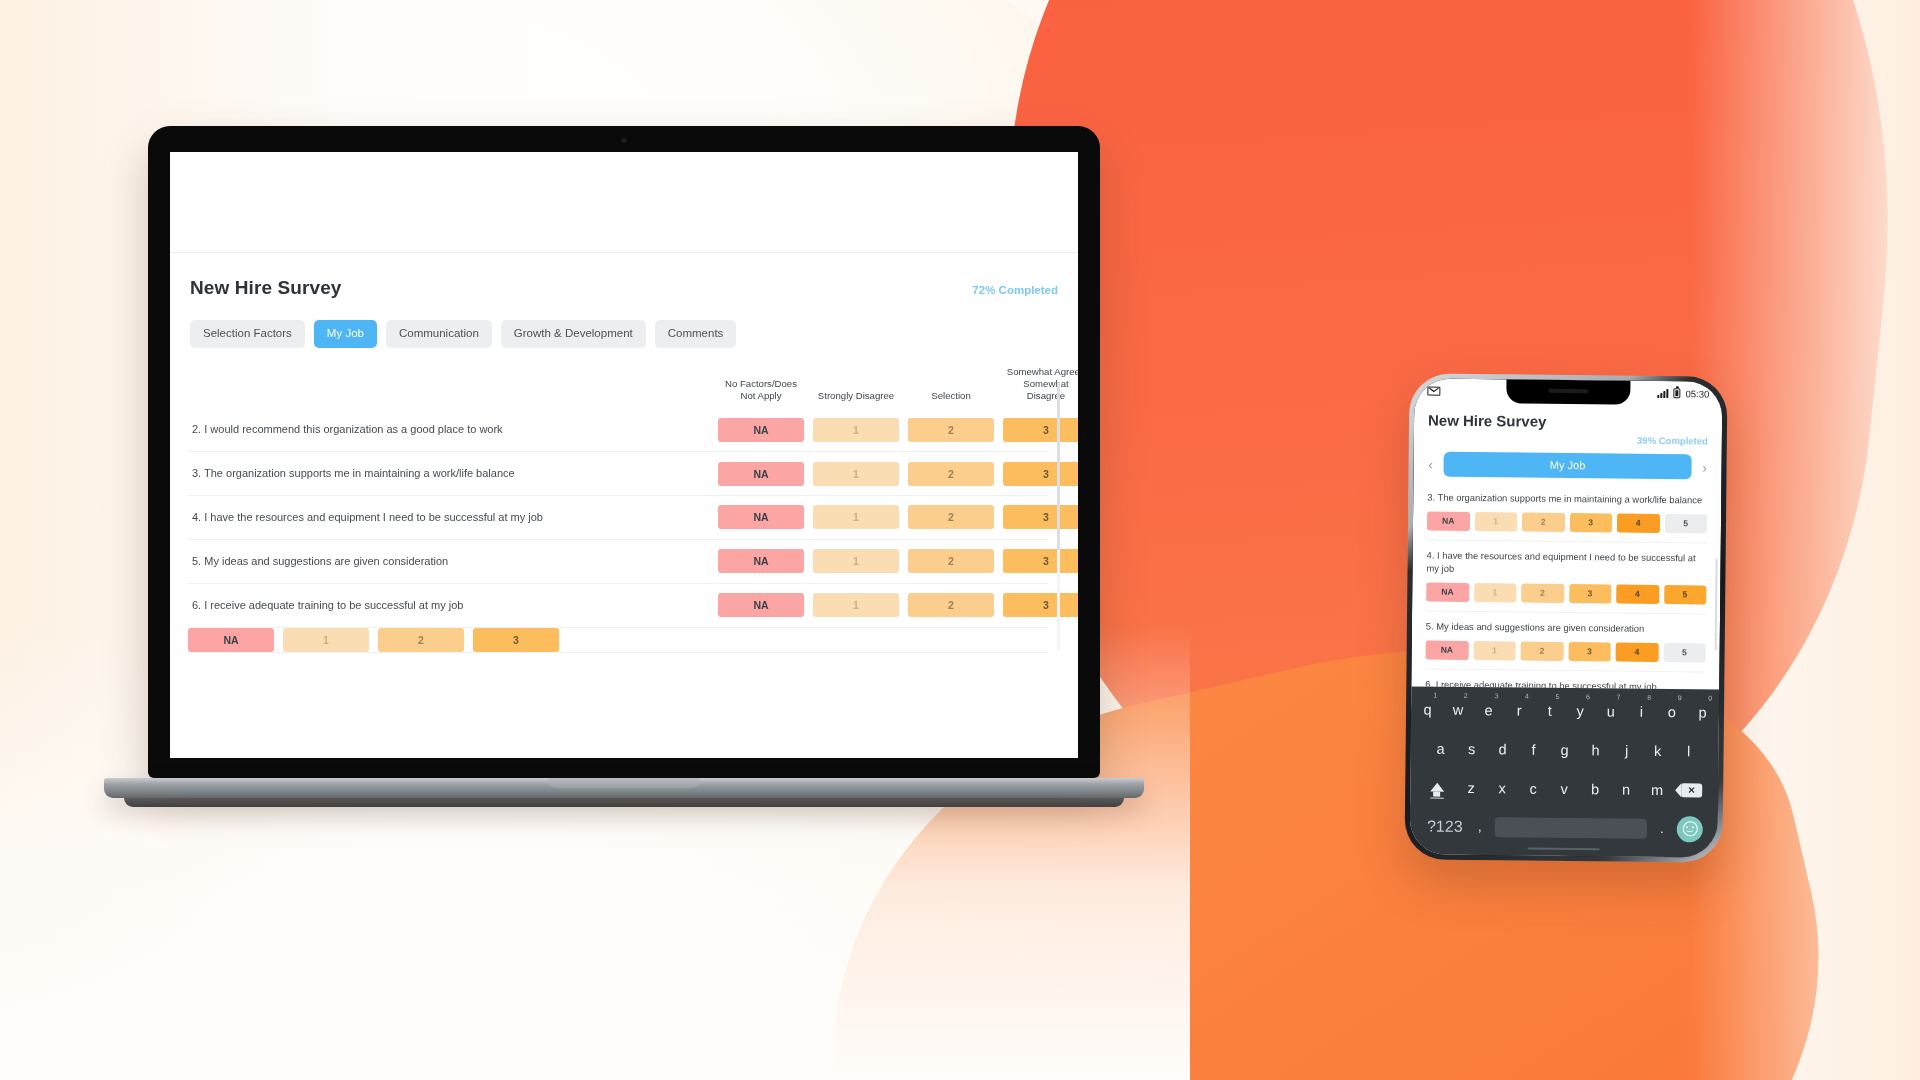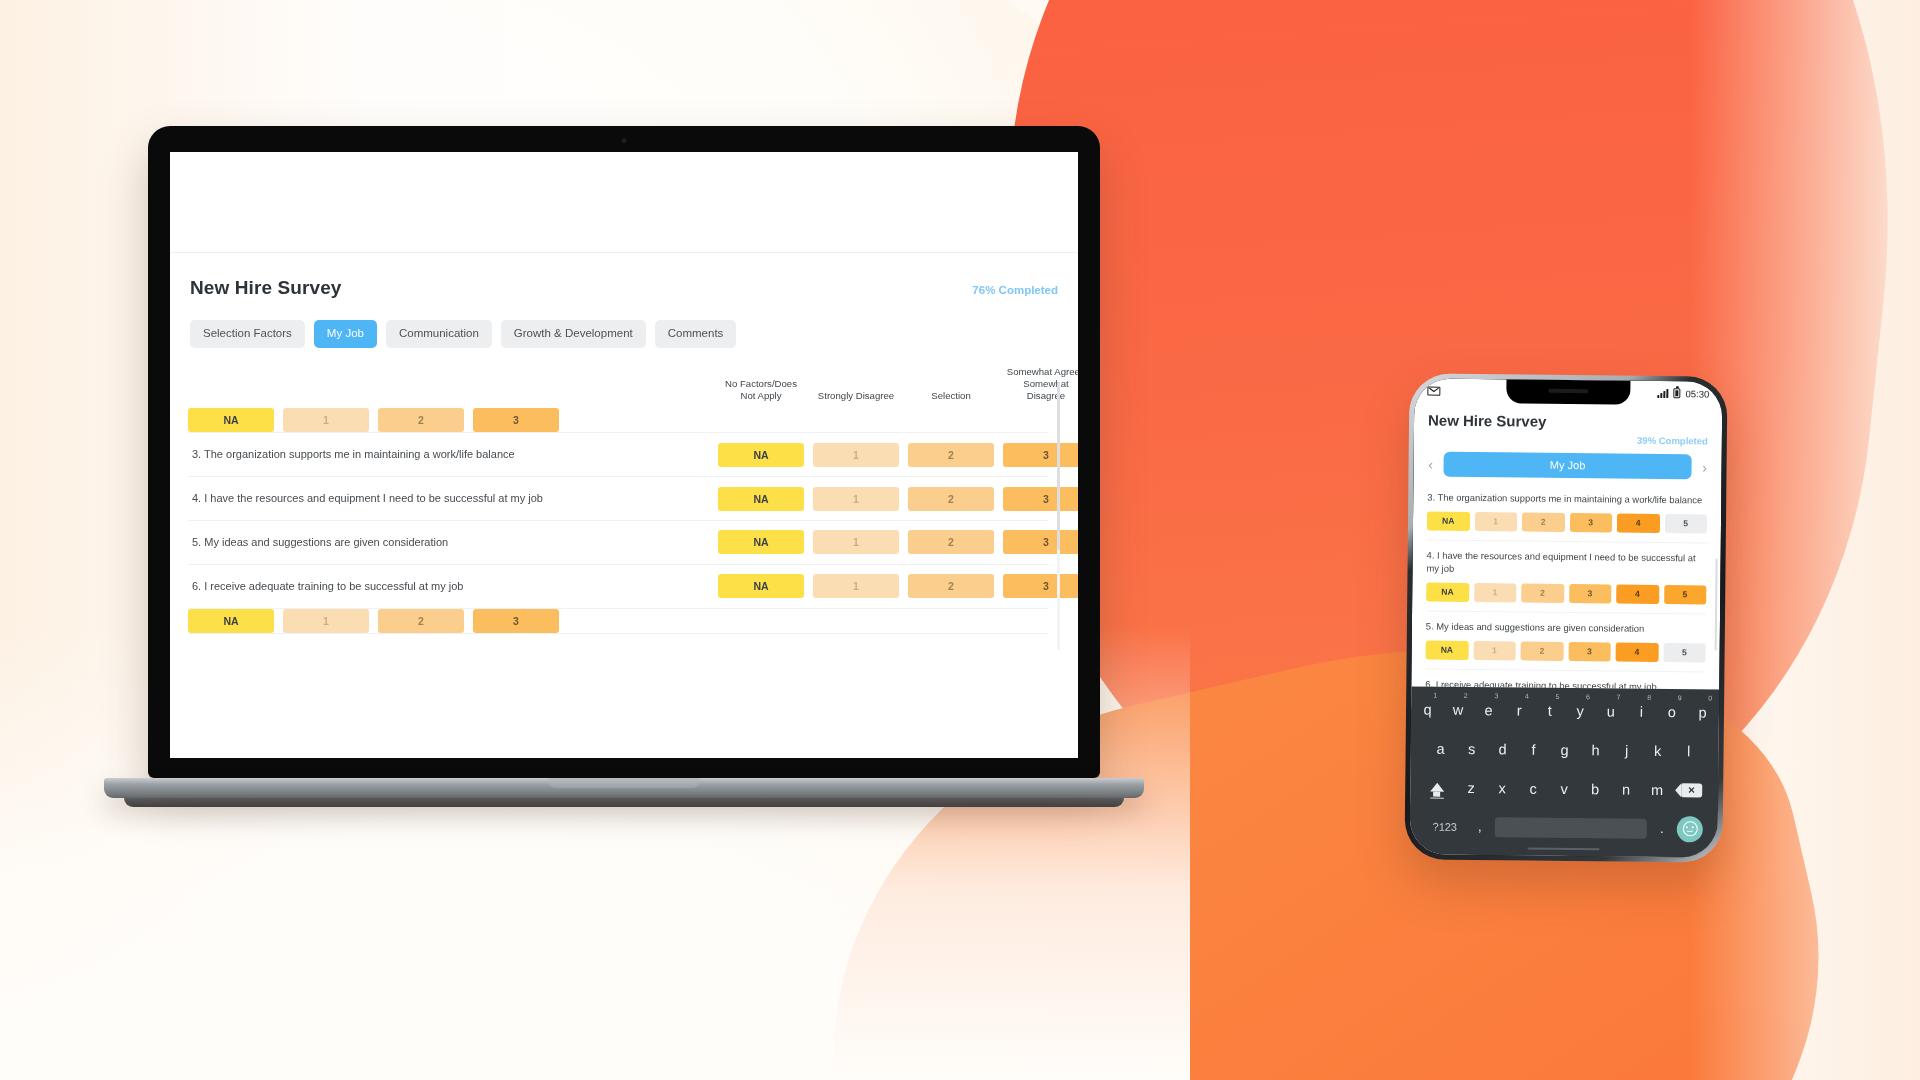--- a/index.html
+++ b/index.html
@@ -95,21 +95,21 @@
   .scell:last-child { margin-right:0; }
   .hcell {
     flex:0 0 86px; margin-right:9px; font-size:9.6px; color:#41474c;
     text-align:center; line-height:1.28;
   }
   .hcell:last-child { margin-right:0; }
   .opt {
     height:24px; border-radius:3px; display:flex; align-items:center; justify-content:center;
     font-size:10.5px; font-weight:700; color:#4a4f54;
   }
-  .opt.na { background:#fde047; color:#3c4247; }
+  .opt.na { background:#fca5a5; color:#3c4247; }
   .opt.off { background:#ebedef; color:#4a4f54; font-weight:600; }
   .opt.v1 { background:#fbddb4; color:#cfae80; }
   .opt.v2 { background:#fcce8e; color:#9d8254; }
   .opt.v3 { background:#fcbd5e; color:#6b5734; }
   .opt.v4 { background:#fb9d22; color:#4f3c12; }
   .opt.v5 { background:#fba72d; color:#4f3c12; }
 
   .vscroll {
     position:absolute; right:0; top:16px; width:3px; height:268px;
     background:#f2f3f5; border-radius:2px;
@@ -198,21 +198,21 @@
   .shift-wrap { position:relative; }
   .shift-wrap:after { content:""; position:absolute; left:50%; transform:translateX(-50%); bottom:-7px;
     width:14px; height:1.6px; background:#cfd6da; border-radius:1px; }
   .bksp {
     width:21px; height:14px; background:#e8ecee; border-radius:2px 3px 3px 2px; position:relative;
     display:flex; align-items:center; justify-content:center; color:#32383c; font-size:9px; font-weight:700;
   }
   .bksp:before { content:""; position:absolute; left:-6px; top:0; width:0; height:0;
     border-top:7px solid transparent; border-bottom:7px solid transparent; border-right:6px solid #e8ecee; }
   .kb-row.r4 { gap:4px; }
-  .k123 { color:#c7ced3; font-size:11px; width:40px; text-align:center; }
+  .k123 { color:#c7ced3; font-size:16px; width:40px; text-align:center; }
   .kcomma, .kdot { color:#eceff1; font-size:13px; width:22px; text-align:center; }
   .space { flex:1; max-width:152px; height:20px; background:#4a5156; border-radius:4px; }
   .emoji {
     width:26px; height:26px; border-radius:50%; background:#7dc9c2;
     display:flex; align-items:center; justify-content:center; position:relative;
   }
   .emoji .face { width:15px; height:15px; border-radius:50%; border:1.7px solid #fff; position:relative; }
   .emoji .face:before, .emoji .face:after {
     content:""; position:absolute; top:3.5px; width:2px; height:2px; border-radius:50%; background:#fff;
   }
@@ -238,21 +238,21 @@
   <div class="lid">
     <div class="webcam"></div>
     <div class="screen">
 
       <div class="page-top"></div>
       <div class="page-divider"></div>
 
       <div class="card">
         <div class="card-head">
           <div class="survey-title">New Hire Survey</div>
-          <div class="pct">76% Completed</div>
+          <div class="pct">72% Completed</div>
         </div>
 
         <div class="tabs" id="desk-tabs">
             <div class="tab">Selection Factors</div>
             <div class="tab active">My Job</div>
             <div class="tab">Communication</div>
             <div class="tab">Growth &amp; Development</div>
             <div class="tab">Comments</div>
           </div>
 
@@ -260,20 +260,21 @@
           <div class="srow head">
             <div class="qcell"></div>
             <div class="hcell">No Factors/Does Not Apply</div>
             <div class="hcell">Strongly Disagree</div>
             <div class="hcell">Selection</div>
             <div class="hcell">Somewhat Agree / Somewhat Disagree</div>
 
           </div>
           <div id="desk-rows">
               <div class="srow">
+                <div class="qcell">2. I would recommend this organization as a good place to work</div>
                 <div class="scell">
                   <div class="opt na">NA</div>
                 </div>
                 <div class="scell">
                   <div class="opt v1">1</div>
                 </div>
                 <div class="scell">
                   <div class="opt v2">2</div>
                 </div>
                 <div class="scell">

